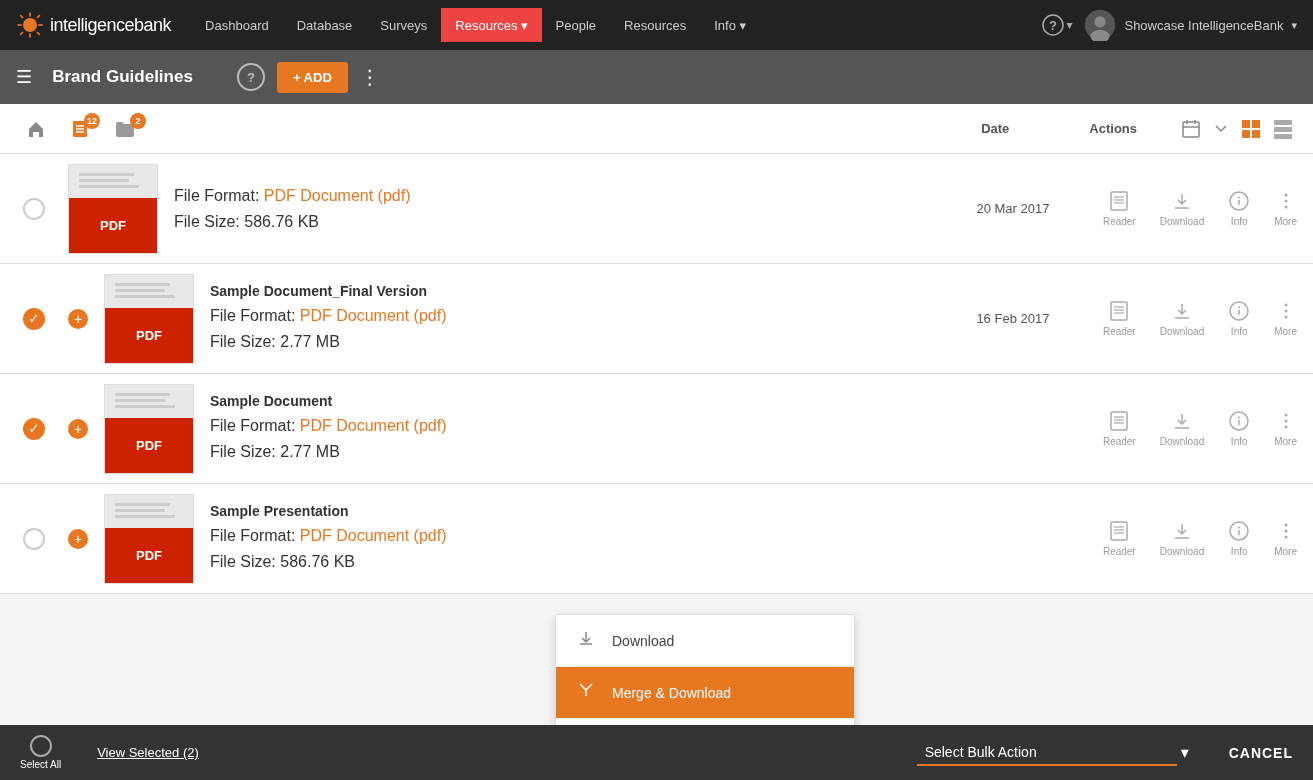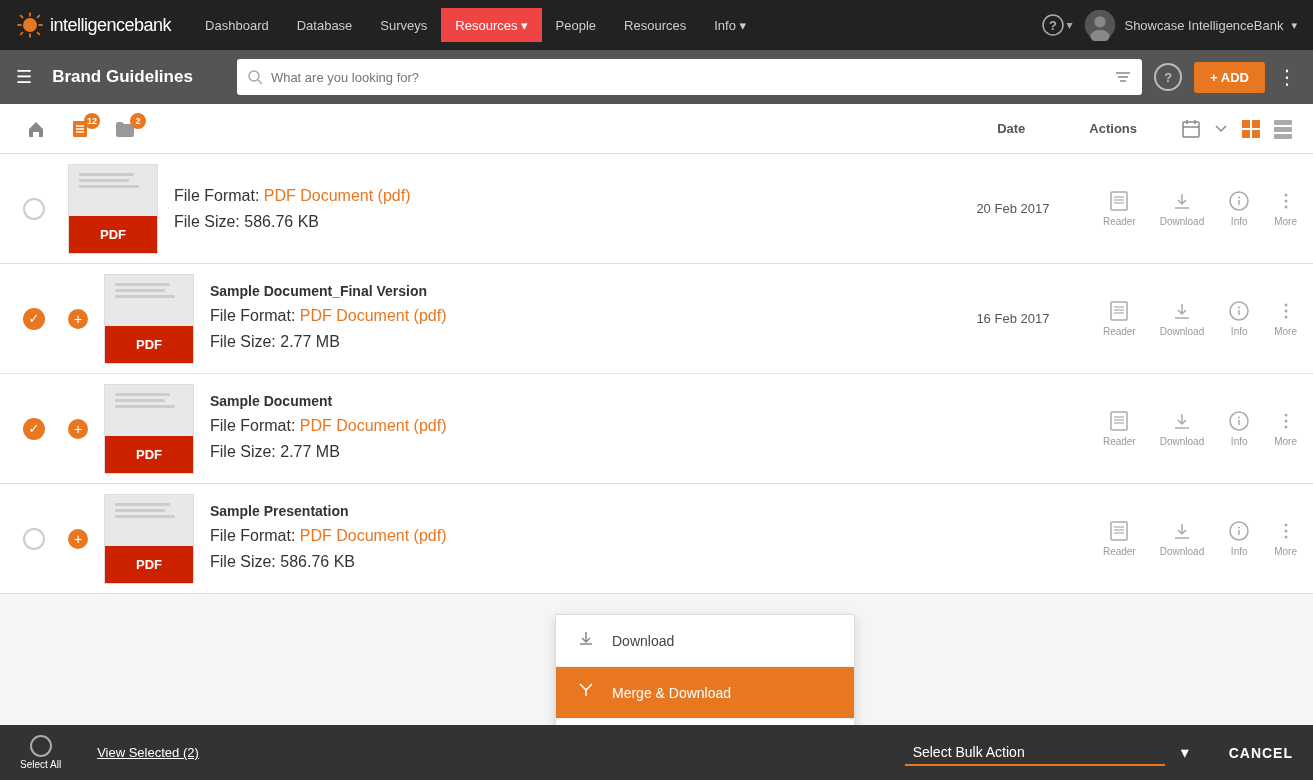--- a/index.html
+++ b/index.html
@@ -173,21 +173,21 @@
       border-radius: 50%;
       font-size: 9px;
       width: 16px; height: 16px;
       display: flex; align-items: center; justify-content: center;
       font-weight: bold;
     }
     .sub-spacer { flex: 1; }
     .col-header {
       display: flex;
       align-items: center;
-      gap: 64px;
+      gap: 80px;
     }
     .col-date { color: #555; font-weight: bold; font-size: 13px; }
     .col-actions { color: #555; font-weight: bold; font-size: 13px; }
     .view-controls {
       display: flex;
       align-items: center;
       gap: 4px;
     }
     .view-btn {
       cursor: pointer;
@@ -263,21 +263,21 @@
       display: flex; align-items: flex-end; justify-content: center;
       overflow: hidden;
     }
     .pdf-label {
       background: #cc2200;
       color: #fff;
       font-weight: bold;
       font-size: 13px;
       width: 100%;
       text-align: center;
-      padding: 11px 0;
+      padding: 20px 0;
     }
     .pdf-lines {
       position: absolute;
       top: 8px; left: 10px;
       display: flex; flex-direction: column; gap: 3px;
     }
     .pdf-line {
       height: 3px;
       background: #ccc;
       border-radius: 1px;
@@ -377,21 +377,21 @@
     .view-selected {
       color: #fff;
       text-decoration: underline;
       font-size: 13px;
       cursor: pointer;
       margin-right: auto;
     }
     .bulk-select-wrapper {
       display: flex;
       align-items: center;
-      gap: 16px;
+      gap: 4px;
     }
     .bulk-select {
       background: transparent;
       border: none;
       border-bottom: 2px solid #e87722;
       color: #fff;
       font-size: 14px;
       padding: 4px 8px;
       cursor: pointer;
       appearance: none;
@@ -456,32 +456,20 @@
       </svg>
       <span style="color:#ccc;font-size:13px;">Showcase IntelligenceBank</span>
       <span style="color:#ccc;font-size:11px;">▾</span>
     </div>
   </div>
 </div>
 
 <div class="toolbar">
   <span class="hamburger">☰</span>
   <span class="brand-title">Brand Guidelines</span>
-  <div class="search-bar">
-    <svg width="16" height="16" viewBox="0 0 16 16">
-      <circle cx="7" cy="7" r="5" stroke="#aaa" stroke-width="1.5" fill="none"></circle>
-      <line x1="11" y1="11" x2="15" y2="15" stroke="#aaa" stroke-width="1.5"></line>
-    </svg>
-    <input type="text" placeholder="What are you looking for?" style="">
-    <svg width="18" height="18" viewBox="0 0 18 18" class="filter-icon">
-      <line x1="2" y1="5" x2="16" y2="5" stroke="#888" stroke-width="1.5"></line>
-      <line x1="4" y1="9" x2="14" y2="9" stroke="#888" stroke-width="1.5"></line>
-      <line x1="6" y1="13" x2="12" y2="13" stroke="#888" stroke-width="1.5"></line>
-    </svg>
-  </div>
   <div class="help-circle">?</div>
   <button class="add-btn">+ ADD</button>
   <span class="kebab-btn">⋮</span>
 </div>
 
 <div class="sub-toolbar">
   <div class="tab-icon-group">
     <div class="tab-icon">
       <svg width="20" height="20" viewBox="0 0 20 20">
         <path d="M3 10 L10 3 L17 10 V18 H13 V13 H7 V18 H3 Z" fill="#888"></path>
@@ -555,21 +543,21 @@
         </div>
         <div class="pdf-label">PDF</div>
       </div>
     </div>
     <div class="file-info">
       <div class="file-meta">
         <div><span>File Format: </span><span style="color:#e87722;">PDF Document (pdf)</span></div>
         <div><span>File Size: </span><span>586.76 KB</span></div>
       </div>
     </div>
-    <div class="file-date">20 Feb 2017</div>
+    <div class="file-date">20 Mar 2017</div>
     <div class="file-actions">
       <div class="action-btn">
         <svg width="22" height="22" viewBox="0 0 22 22">
           <rect x="3" y="2" width="16" height="18" rx="1" stroke="#aaa" stroke-width="1.5" fill="none"></rect>
           <line x1="6" y1="7" x2="16" y2="7" stroke="#aaa" stroke-width="1.2"></line>
           <line x1="6" y1="10" x2="16" y2="10" stroke="#aaa" stroke-width="1.2"></line>
           <line x1="6" y1="13" x2="16" y2="13" stroke="#aaa" stroke-width="1.2"></line>
         </svg>
         <span>Reader</span>
       </div>

